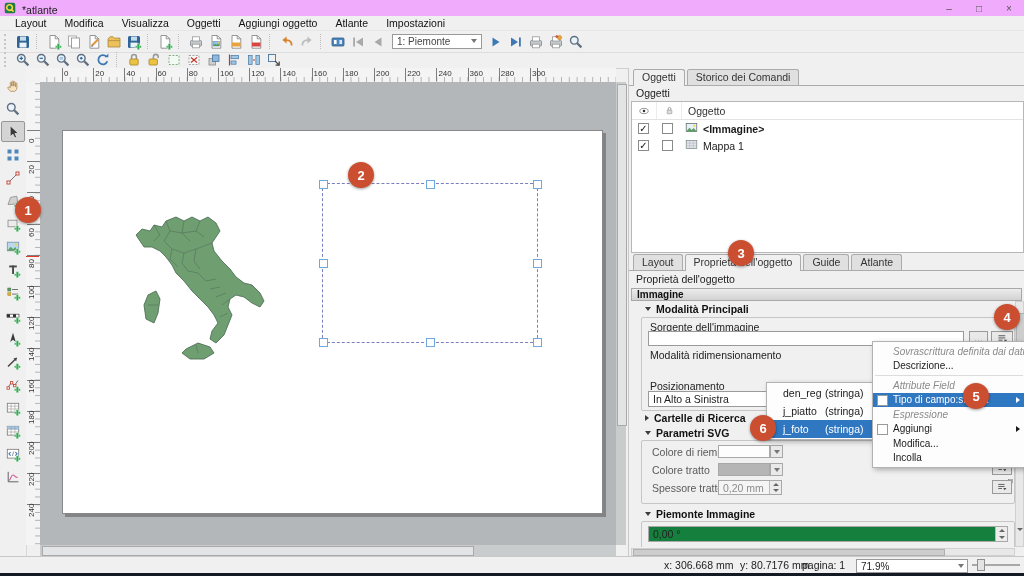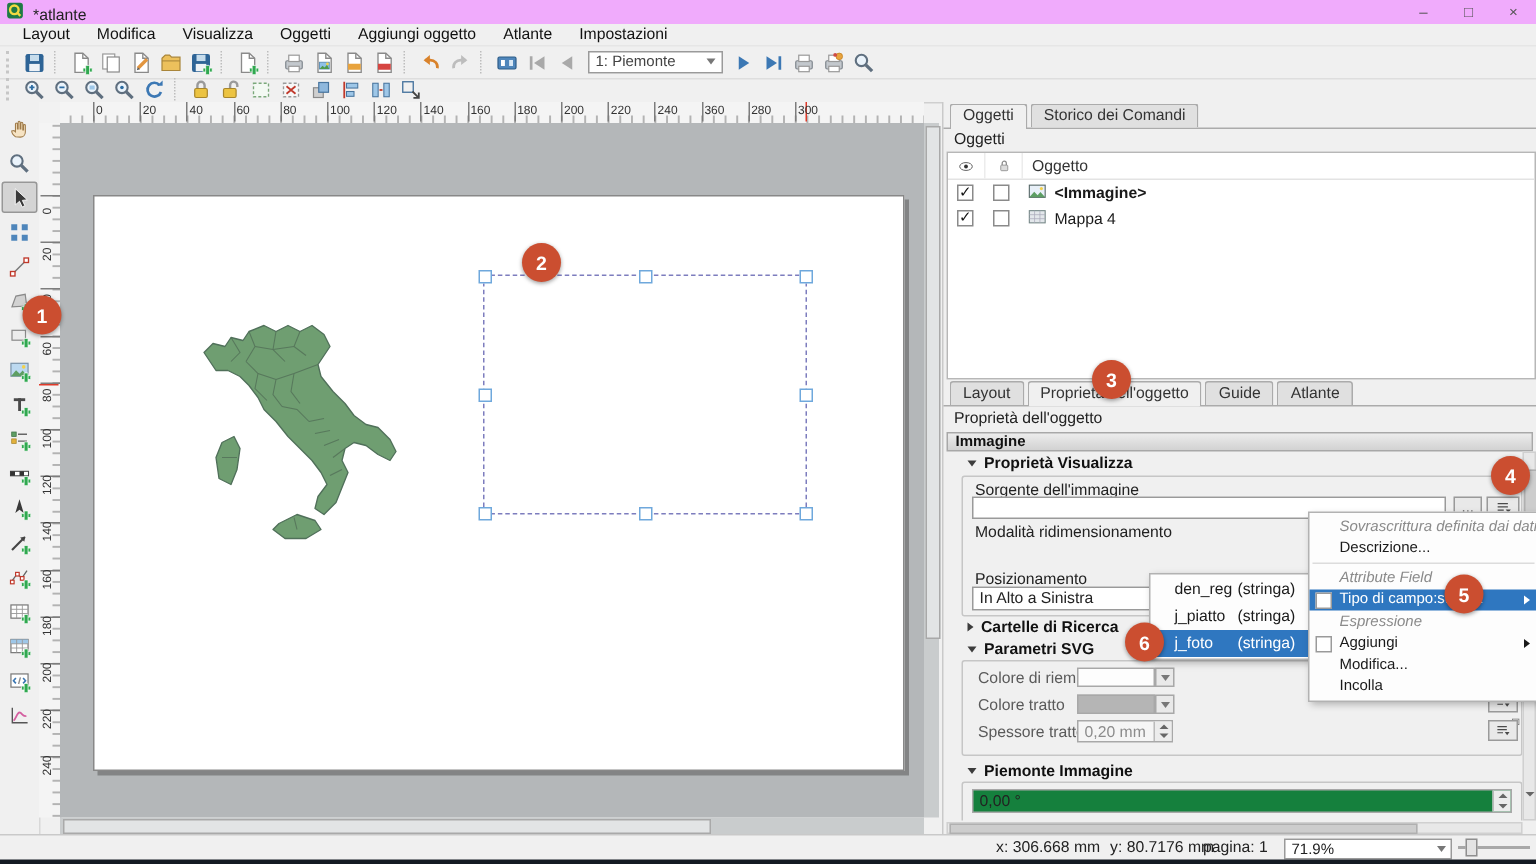--- a/index.html
+++ b/index.html
@@ -862,21 +862,21 @@
                 <use href="#sym-img-item"></use>
               </svg></span>
             <span class="itm-label bold">&lt;Immagine&gt;</span>
           </div>
           <div class="itm-row">
             <span class="cb">✓</span>
             <span class="cb second"></span>
             <span class="itm-icon"><svg width="13" height="13" viewBox="0 0 16 16">
                 <use href="#sym-map-item"></use>
               </svg></span>
-            <span class="itm-label">Mappa 4</span>
+            <span class="itm-label">Mappa 1</span>
           </div>
         </div>
     </div>
 
     <div class="tabbar" style="left:0;top:185px">
         <div class="tab">Layout</div>
         <div class="tab active">Proprietà dell'oggetto</div>
         <div class="tab">Guide</div>
         <div class="tab">Atlante</div>
       </div>
@@ -891,21 +891,21 @@
           </svg>
       </span>
     </div>
     <div class="type-bar">
         <span>Immagine</span>
       </div>
 
     <div class="props-content">
       <div class="sec" style="left:14px;top:2px">
           <span class="sec-arrow"></span>
-          <span>Proprietà Visualizza</span>
+          <span>Modalità Principali</span>
         </div>
 
       <div class="group" style="left:10px;top:16px;width:372px;height:92px">
         <div class="flabel" style="left:8px;top:3px">Sorgente dell'immagine</div>
         <input class="tinput" style="left: 6px; top: 13px; width: 316px; height: 15px;" readonly="">
         <div class="btn" style="left:327px;top:13px;width:19px;height:15px">...</div>
         <div class="btn" style="left:349px;top:13px;width:22px;height:15px">
             <svg width="13" height="13" viewBox="0 0 16 16">
               <use href="#sym-dd-override"></use>
             </svg>

